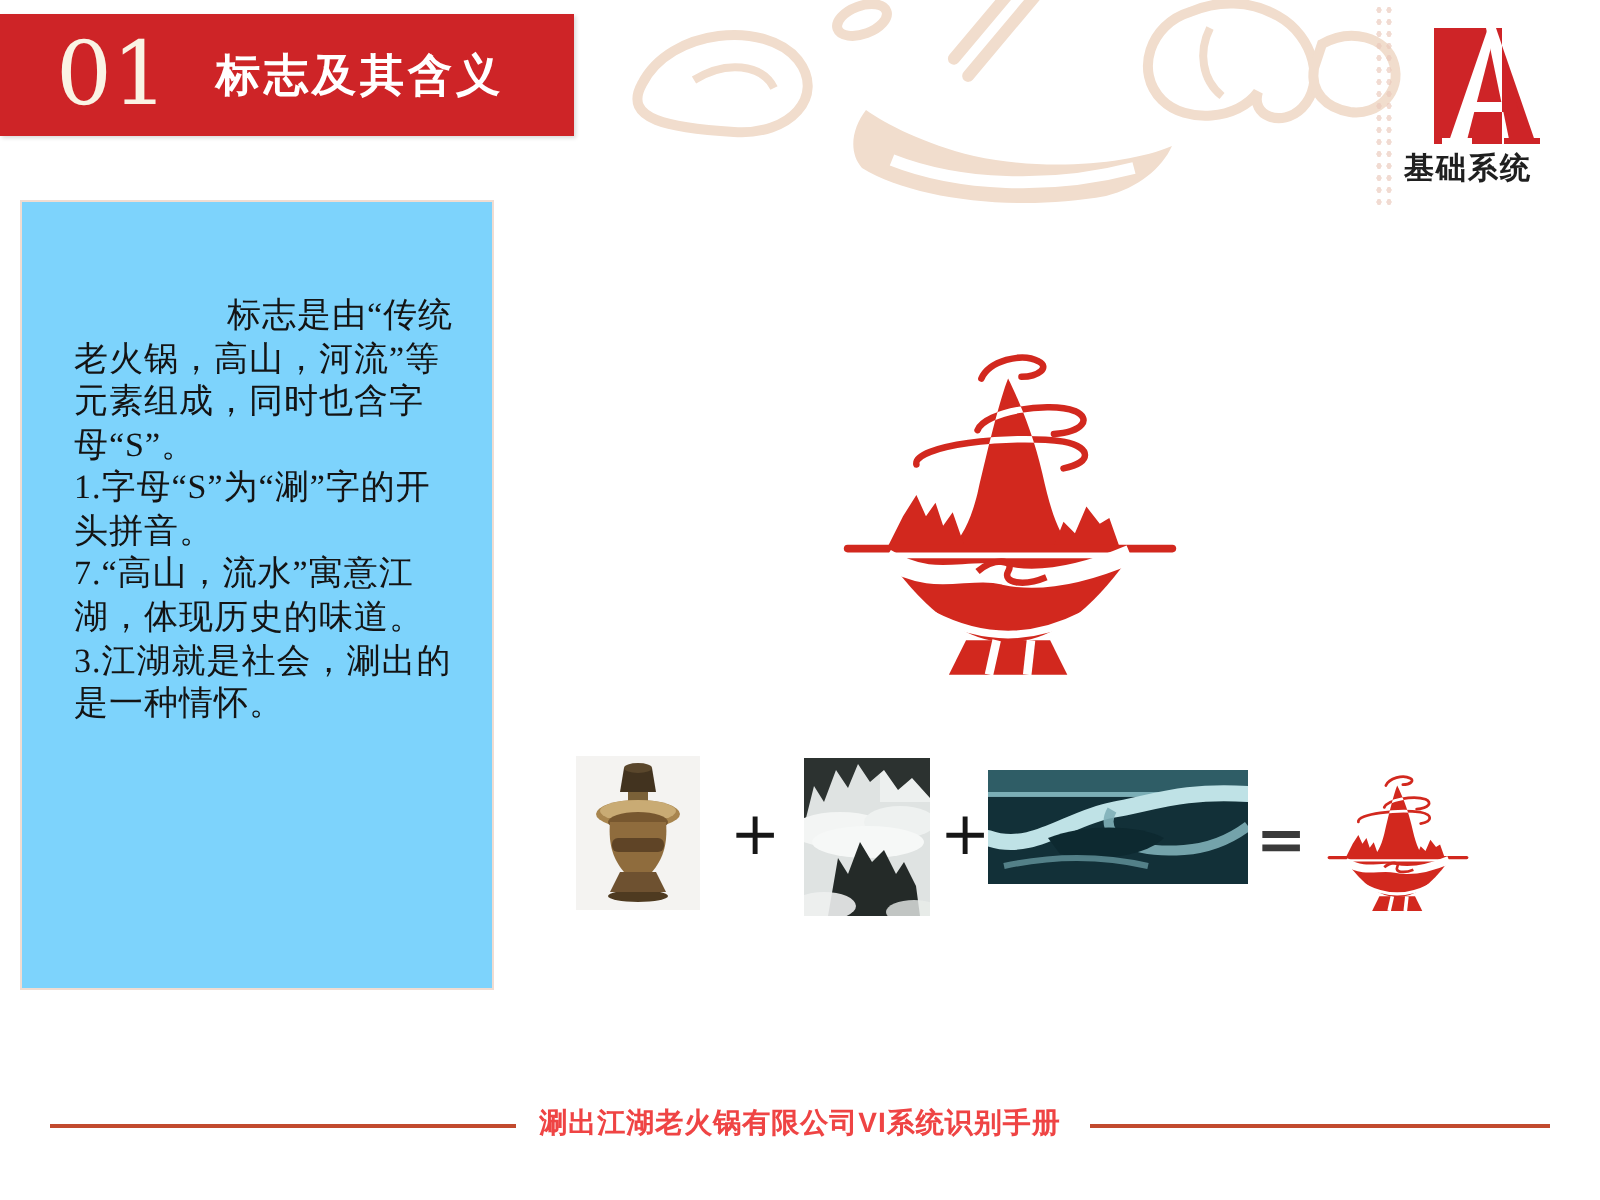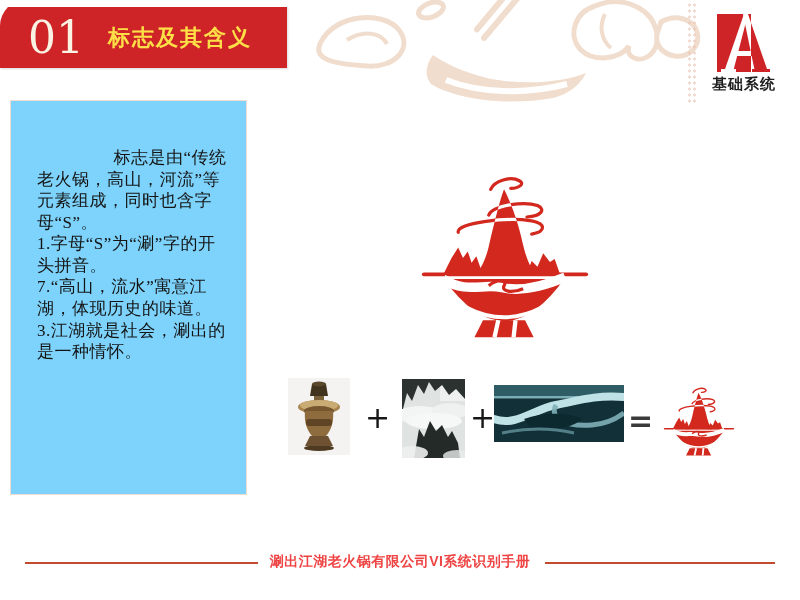--- a/index.html
+++ b/index.html
@@ -1,27 +1,27 @@
 <!DOCTYPE html>
 <html><head>
 <meta charset="utf-8">
 <style>
   html,body{margin:0;padding:0;background:#ffffff;}
   .slide{position:relative;width:800px;height:600px;background:#ffffff;overflow:hidden;
-         font-family:"Liberation Sans","DejaVu Sans",sans-serif;border-radius:26px;}
+         font-family:"Liberation Sans","DejaVu Sans",sans-serif;}
 
   
   .banner{position:absolute;left:0;top:7px;width:287px;height:61px;background:#ce2427;
           display:flex;align-items:center;box-shadow:1px 1px 2px rgba(0,0,0,.15);}
   .chapter-num{font-family:"DejaVu Serif","Liberation Serif",serif;font-size:44px;color:#faf3e4;
                margin-left:28px;line-height:1;}
-  .chapter-title{font-size:22px;font-weight:bold;color:#fde047;margin-left:24px;letter-spacing:2px;}
-
-  
-  .corner{position:absolute;left:702px;top:13px;width:84px;text-align:center;}
+  .chapter-title{font-size:22px;font-weight:bold;color:#ffffff;margin-left:24px;letter-spacing:2px;}
+
+  
+  .corner{position:absolute;left:702px;top:13px;width:84px;}
   .corner svg{display:block;margin:0 auto;}
   .corner-label{margin-top:2px;font-size:15px;font-weight:600;color:#1f1f1f;letter-spacing:1px;}
 
   
   .deco{position:absolute;left:283px;top:0;pointer-events:none;}
   .dots-strip{position:absolute;left:687px;top:2px;width:11px;height:102px;opacity:.65;
               background-image:radial-gradient(#eac8ba 1.2px,transparent 1.4px);background-size:5px 6px;}
 
   
   .panel{position:absolute;left:10px;top:100px;width:237px;height:395px;background:#7dd3fc;

